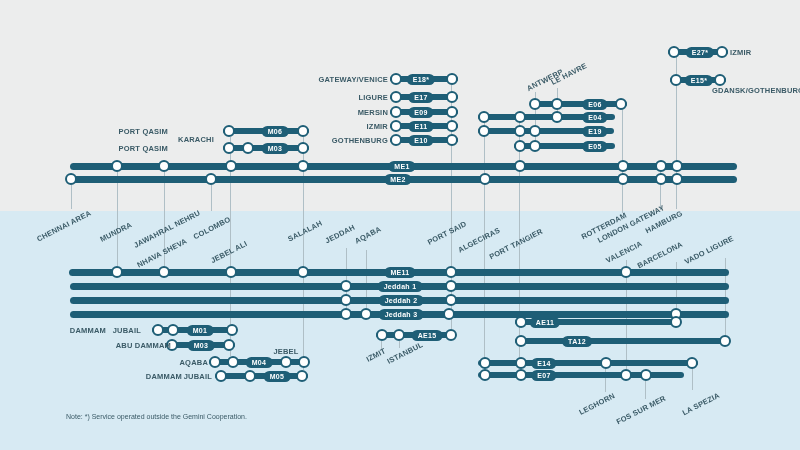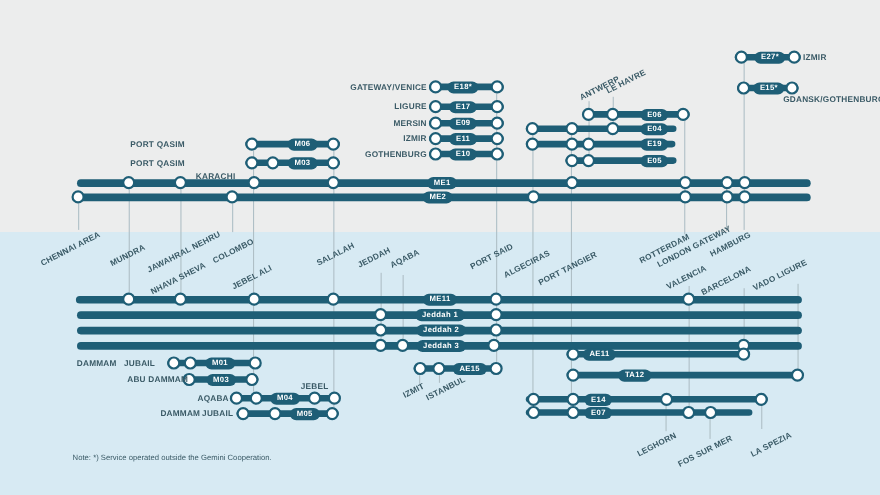--- a/index.html
+++ b/index.html
@@ -215,21 +215,21 @@
       <div class="rlabel" style="left: 709px; top: 250px;">VADO LIGURE</div>
       <div class="rlabel" style="left: 545px; top: 80px;">ANTWERP</div>
       <div class="rlabel" style="left: 569px; top: 74px;">LE HAVRE</div>
       <div class="rlabel" style="left: 376px; top: 355px;">IZMIT</div>
       <div class="rlabel" style="left: 405px; top: 353px;">ISTANBUL</div>
       <div class="rlabel" style="left: 597px; top: 404px;">LEGHORN</div>
       <div class="rlabel" style="left: 641px; top: 410px;">FOS SUR MER</div>
       <div class="rlabel" style="left: 701px; top: 404px;">LA SPEZIA</div>
       <div class="flabel right" style="left: 168px; top: 131px;">PORT QASIM</div>
       <div class="flabel right" style="left: 168px; top: 148px;">PORT QASIM</div>
-      <div class="flabel right" style="left: 214px; top: 160px;">KARACHI</div>
+      <div class="flabel right" style="left: 214px; top: 139px;">KARACHI</div>
       <div class="flabel right" style="left: 388px; top: 79px;">GATEWAY/VENICE</div>
       <div class="flabel right" style="left: 388px; top: 97px;">LIGURE</div>
       <div class="flabel right" style="left: 388px; top: 112px;">MERSIN</div>
       <div class="flabel right" style="left: 388px; top: 126px;">IZMIR</div>
       <div class="flabel right" style="left: 388px; top: 140px;">GOTHENBURG</div>
       <div class="flabel left" style="left: 730px; top: 52px;">IZMIR</div>
       <div class="flabel left" style="left: 712px; top: 90px;">GDANSK/GOTHENBURG</div>
       <div class="flabel right" style="left: 106px; top: 330px;">DAMMAM</div>
       <div class="flabel right" style="left: 141px; top: 330px;">JUBAIL</div>
       <div class="flabel right" style="left: 171px; top: 345px;">ABU DAMMAM</div>

